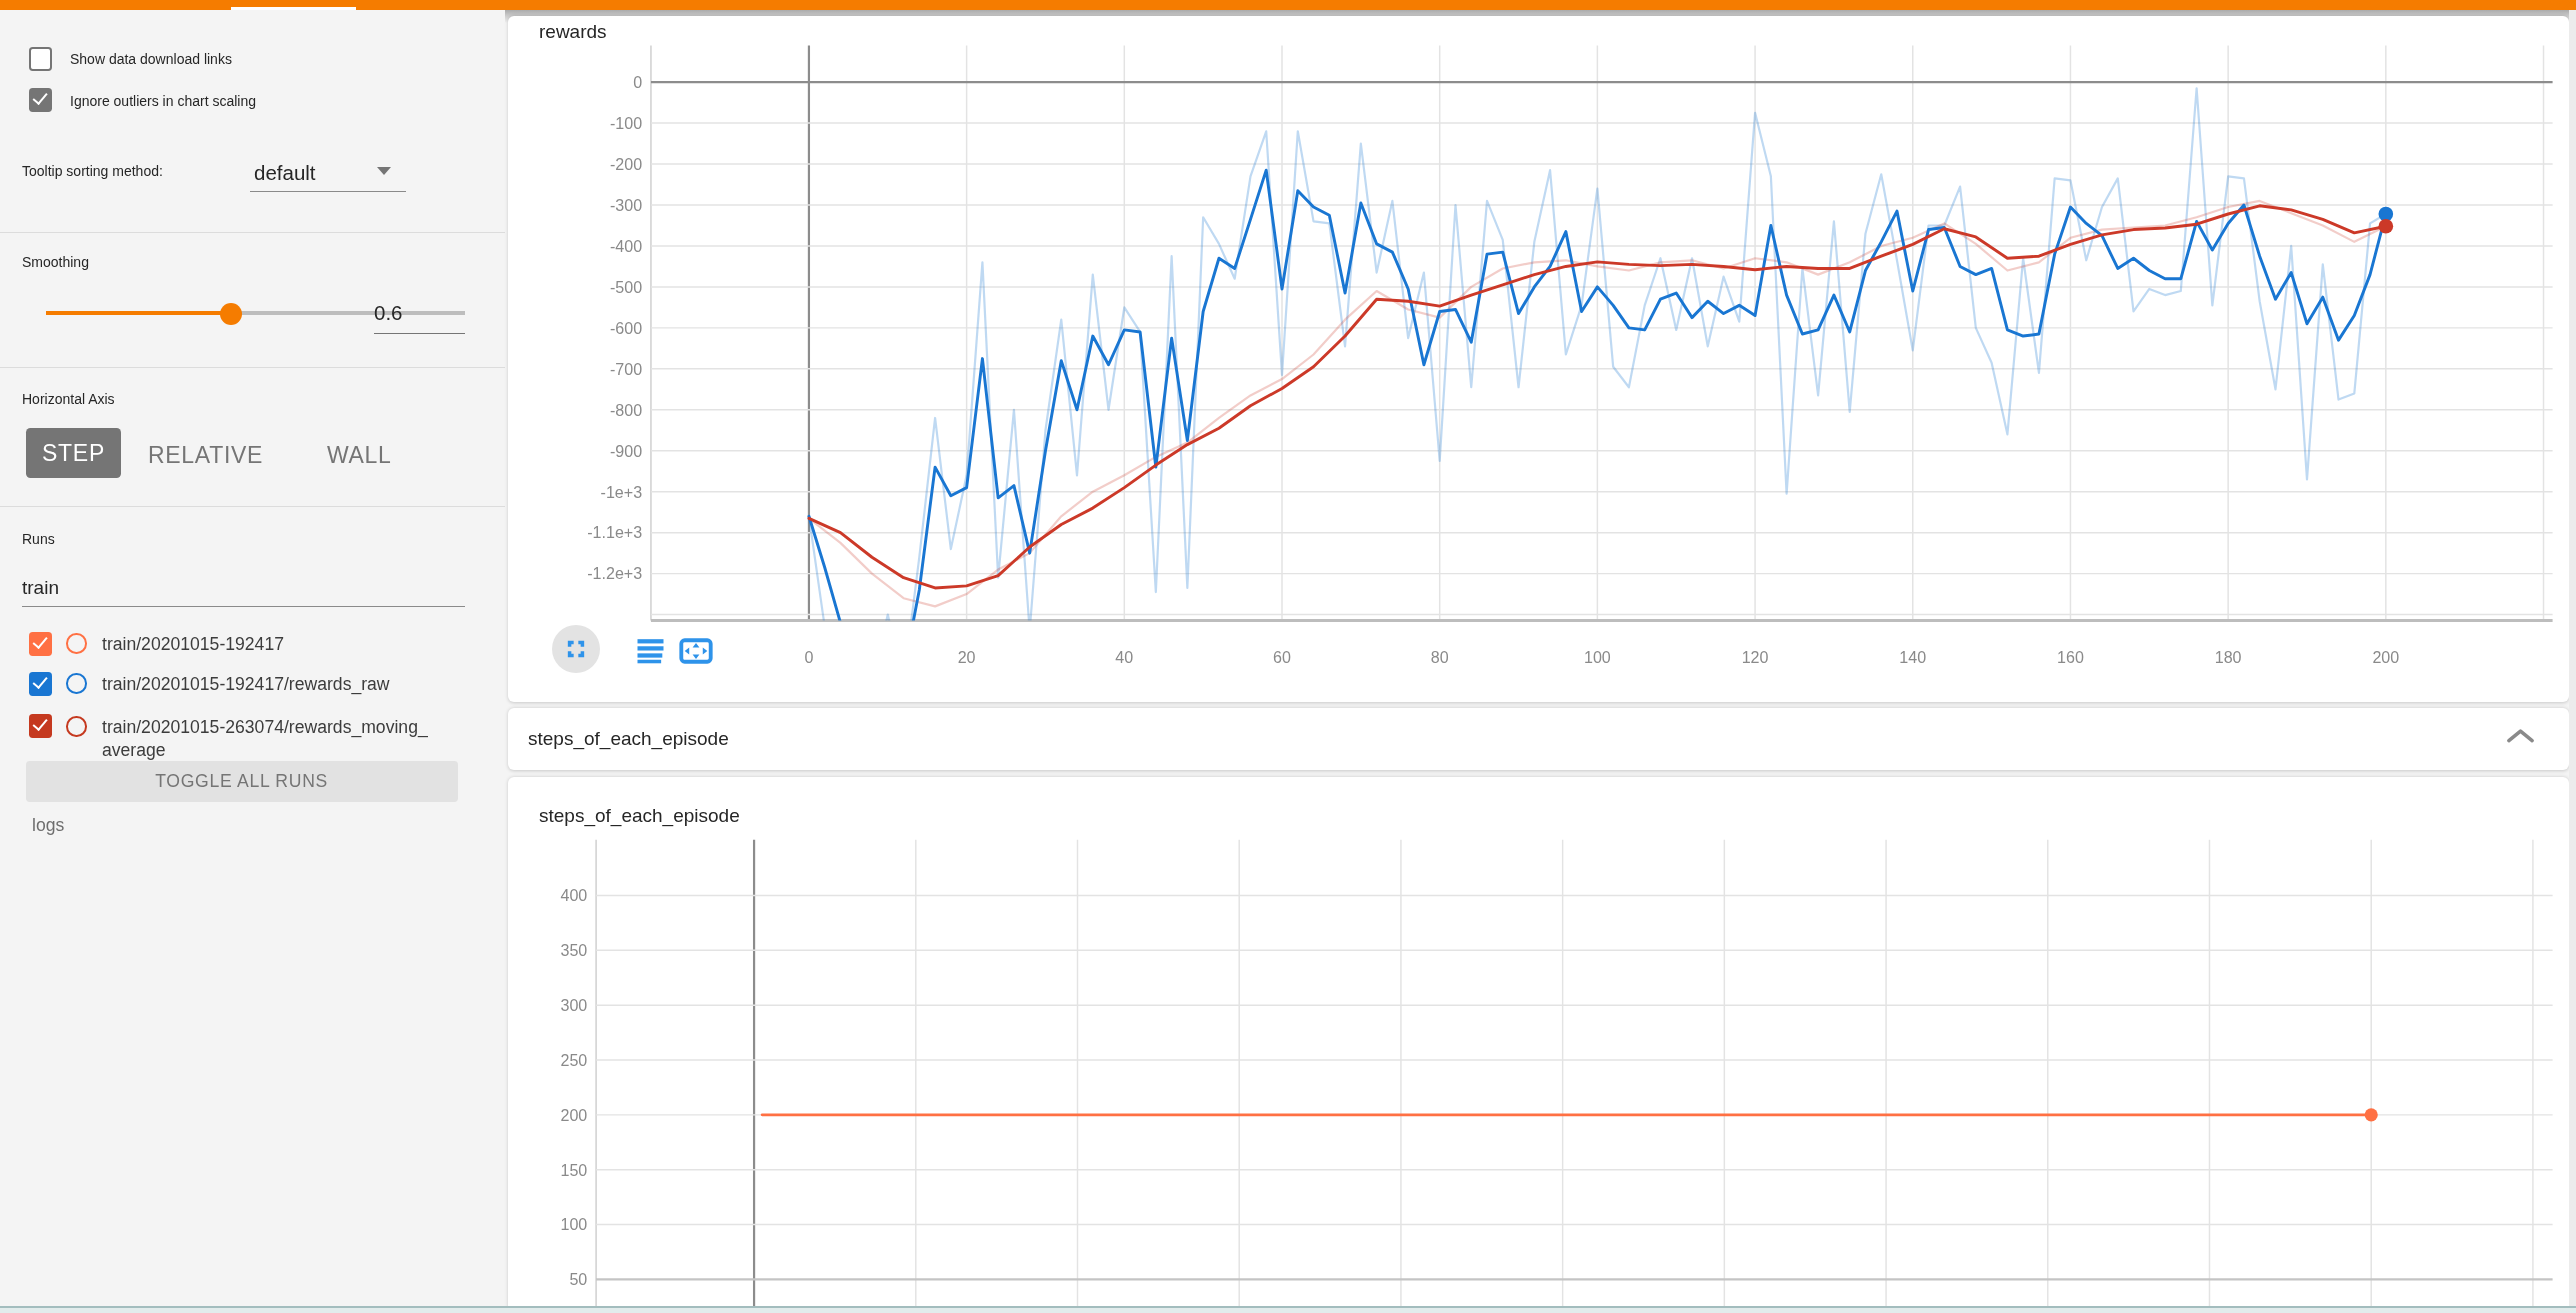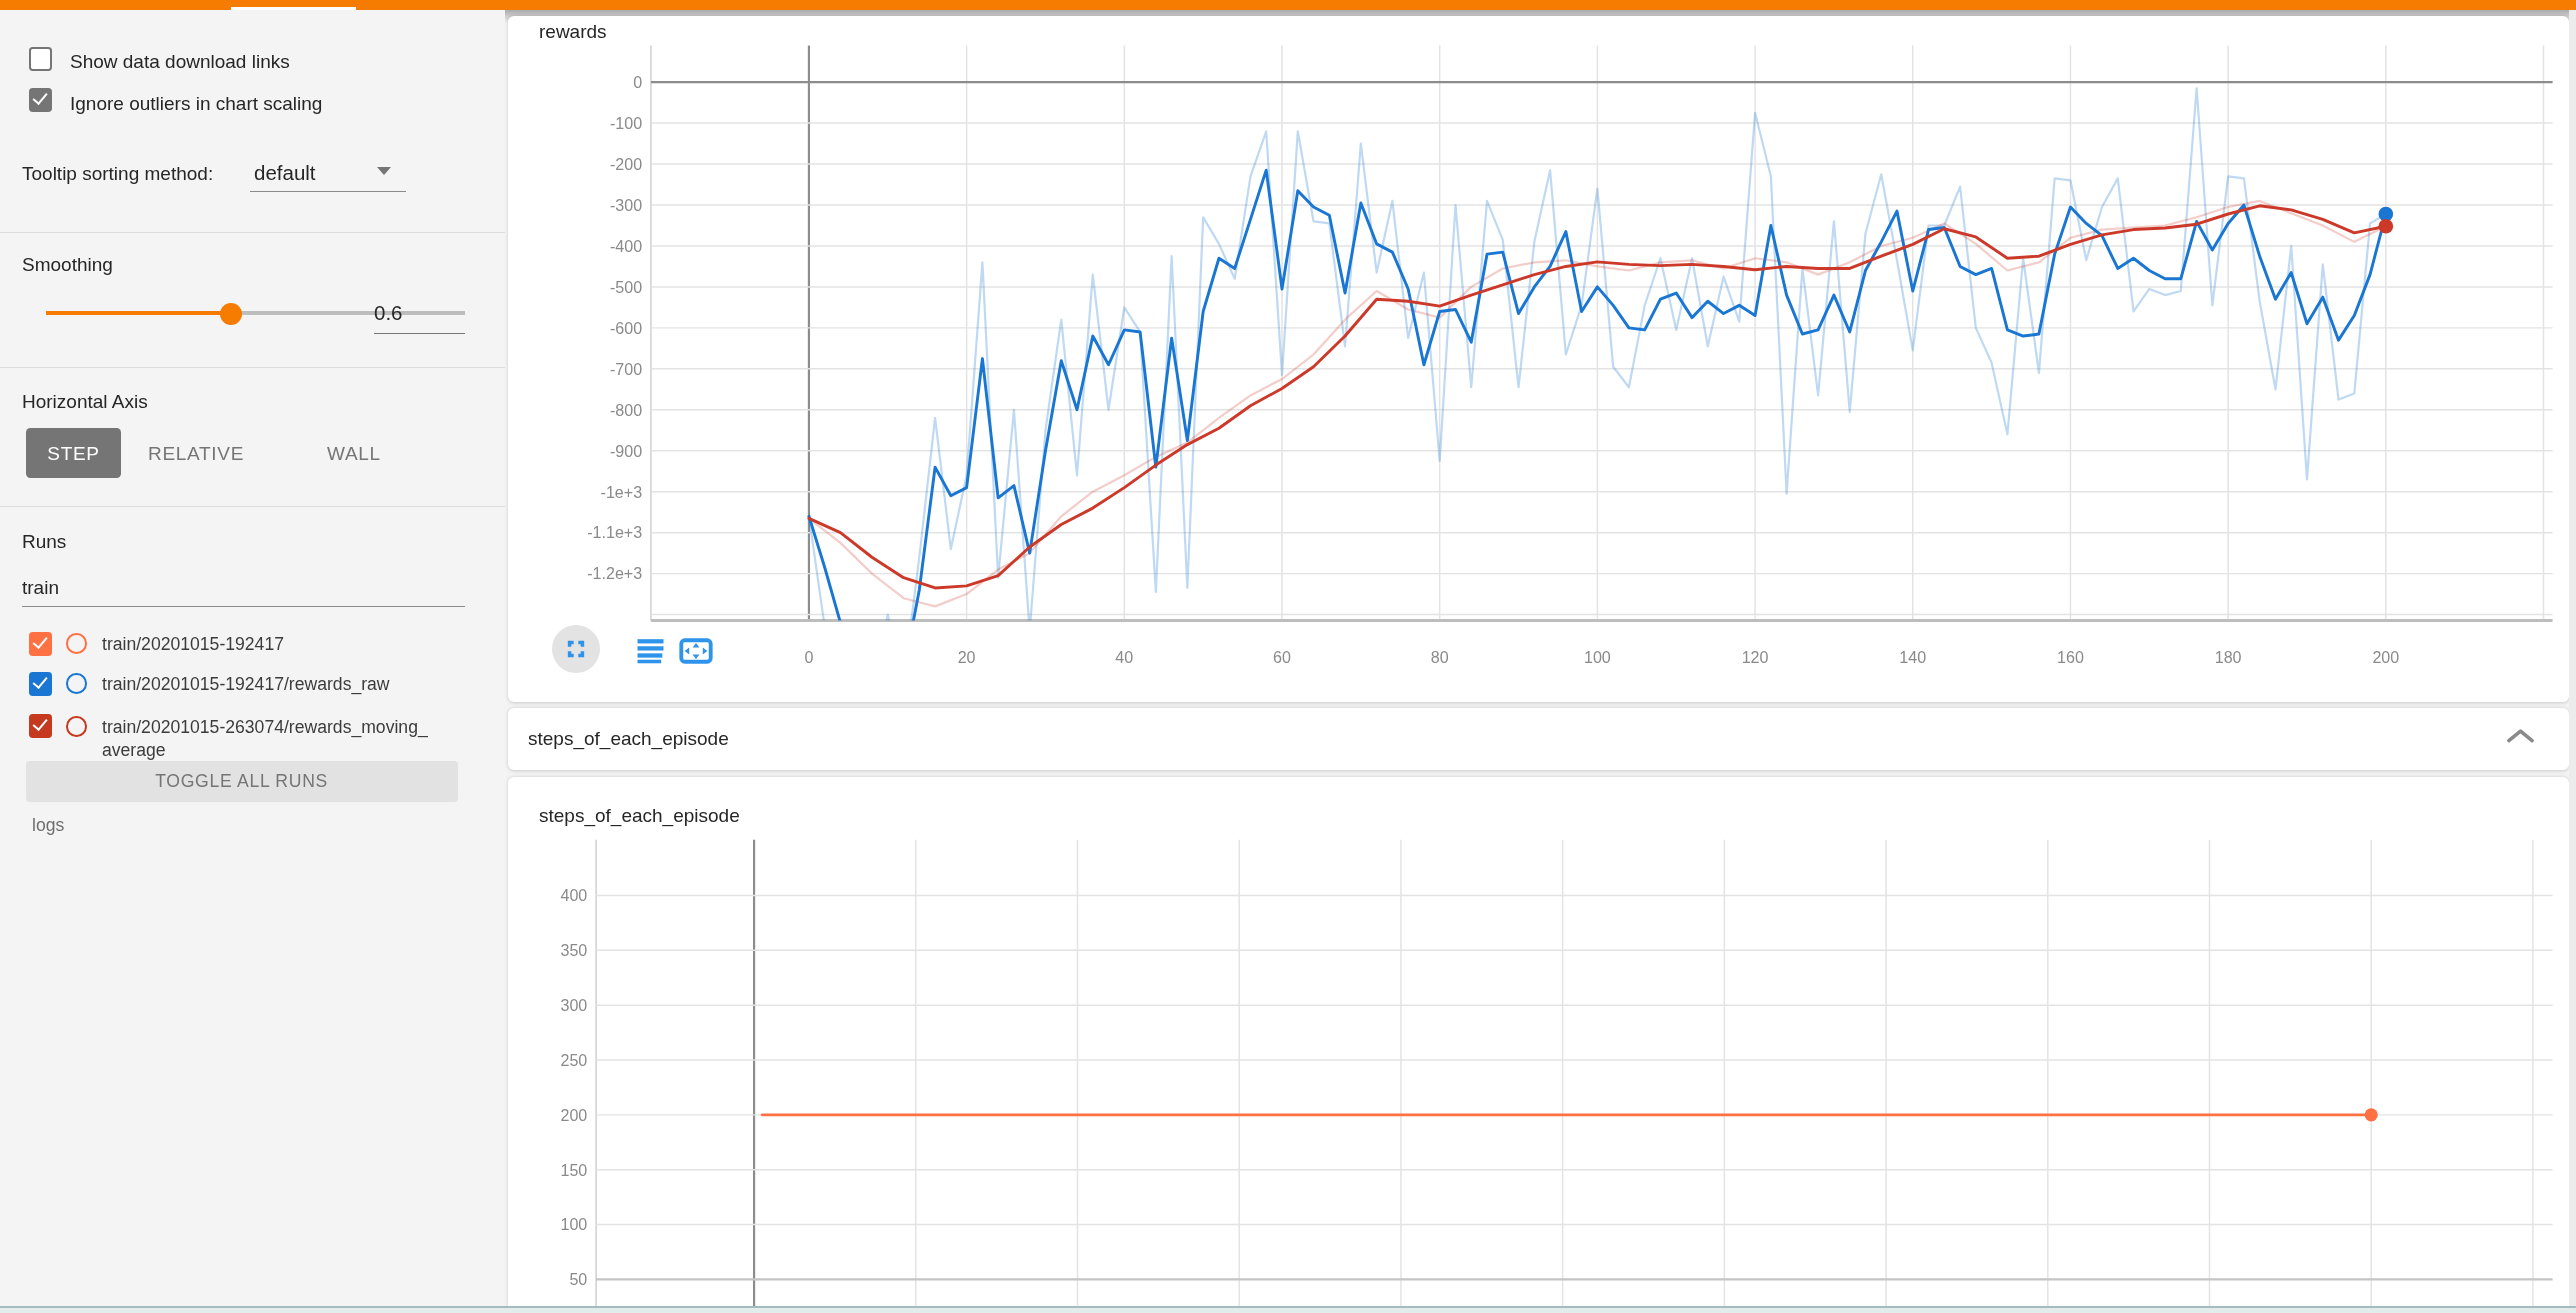--- a/index.html
+++ b/index.html
@@ -5,35 +5,35 @@
   html,body{margin:0;padding:0;background:#f4f4f4;}
   .page{position:relative;width:2576px;height:1314px;overflow:hidden;
         font-family:"Liberation Sans",sans-serif;background:#f4f4f4;}
   
   .header{position:absolute;left:0;top:0;width:2576px;height:10.2px;}
   .tab-indicator{position:absolute;top:6.6px;height:3.7px;}
   .header-shadow{position:absolute;left:0;top:10.2px;width:2576px;height:13px;
     background:linear-gradient(to bottom,rgba(0,0,0,0.30),rgba(0,0,0,0));pointer-events:none;}
   
   .sidebar{position:absolute;left:0;top:10.2px;width:505px;height:1303px;background:#f4f4f4;}
-  .sb-label{position:absolute;font-size:19px;color:#262626;line-height:1;}
+  .sb-label{position:absolute;font-size:14px;color:#262626;line-height:1;}
   .sb-sub{color:#6e6e6e;}
   .divider{position:absolute;left:0;width:505px;height:0;border-top:1.5px solid #dcdcdc;}
   .cb{position:absolute;width:23.4px;height:23.4px;border-radius:3.7px;box-sizing:border-box;cursor:pointer;}
   .cb.off{border:2.9px solid #757575;background:#fff;}
   .cb.on::after{content:"";position:absolute;left:7.3px;top:2.2px;width:5.9px;height:12.4px;
     border-right:2.9px solid #fff;border-bottom:2.9px solid #fff;transform:rotate(40deg);}
   .radio{position:absolute;width:20.5px;height:20.5px;border-radius:50%;box-sizing:border-box;background:#f4f4f4;}
   .runlabel{position:absolute;font-size:17.6px;color:#3c3c3c;line-height:22px;text-align:right;}
   .underfield{position:absolute;border-bottom:1.5px solid #8a8a8a;}
   .ddtri{position:absolute;width:0;height:0;border-left:7.3px solid transparent;
     border-right:7.3px solid transparent;border-top:8.8px solid #757575;}
   .slider-track{position:absolute;height:3.7px;}
   .slider-thumb{position:absolute;width:22px;height:22px;border-radius:50%;}
-  .axisbtn{position:absolute;font-size:19px;letter-spacing:0.7px;line-height:1;cursor:pointer;}
+  .axisbtn{position:absolute;font-size:23px;letter-spacing:0.7px;line-height:1;cursor:pointer;}
   .btn-step{left:26px;top:418px;width:95px;height:50px;background:#757575;color:#fff;
     border-radius:4.4px;display:flex;align-items:center;justify-content:center;}
   .btn-flat{color:#757575;top:434px;}
   .togglebtn{position:absolute;left:25.6px;top:751px;width:432px;height:41px;background:#e2e2e2;
     border-radius:3.7px;color:#757575;font-size:17.6px;letter-spacing:0.7px;display:flex;
     align-items:center;justify-content:center;cursor:pointer;}
   input.bare{border:none;outline:none;background:transparent;padding:0;margin:0;
     font-family:"Liberation Sans",sans-serif;}
   
   .card{position:absolute;background:#fff;border-radius:6px;box-shadow:0 0.7px 3.7px rgba(0,0,0,0.18);}

